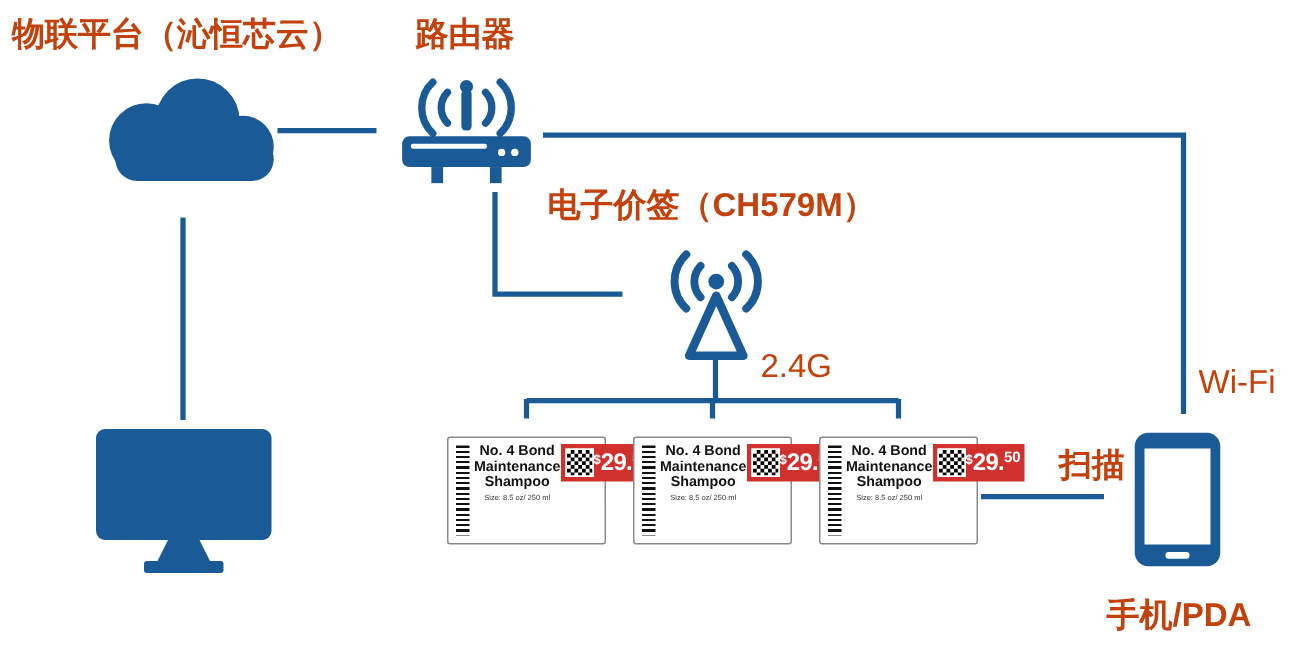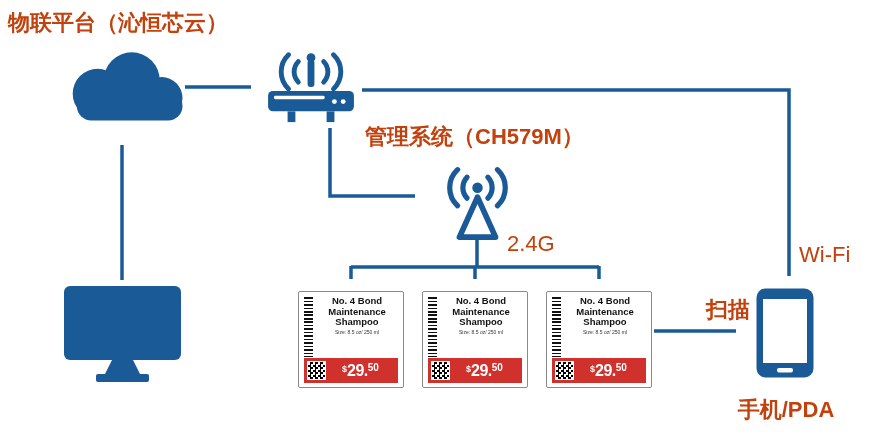--- a/index.html
+++ b/index.html
@@ -11,23 +11,23 @@
   .lbl-en { font-weight:500; }
   .lbl-center { text-align:center; }
 
   .icon { position:absolute; }
   .fill-p { fill:var(--primary,#1a5a96); }
   .stroke-p { stroke:var(--primary,#1a5a96); fill:none; }
   .arrows { position:absolute; left:0; top:0; pointer-events:none; }
   .arrows path { stroke:var(--primary,#1a5a96); stroke-width:3.5; fill:none; }
 
   
-  .tag { position:absolute; width:106px; height:97px; top:291px; background:#fff;
+  .tag { position:absolute; width:106px; height:72px; top:291px; background:#fff;
          border:1.5px solid #8a8a8a; border-radius:2px; padding:4px 5px;
-         display:flex; flex-direction:column; }
+         display:flex; flex-direction:row; }
   .tag-top { flex:1; display:flex; gap:3px; min-height:0; }
   .barcode { width:9px; margin:1px 0;
              background:repeating-linear-gradient(180deg,#111 0 1.5px,#fff 1.5px 3.5px); }
   .tag-body { flex:1; text-align:center; }
   .tag-line { font-size:9.5px; font-weight:700; line-height:1.12; color:#111; }
   .tag-sub { font-size:5px; color:#333; margin-top:1px; white-space:nowrap; }
   .tag-price { height:25px; background:var(--tag-red,#d0312d); display:flex; align-items:center; padding:2px 3px; }
   .qr { width:19px; height:19px; background-color:#fff; border:1px solid #fff;
         background-image:repeating-conic-gradient(#000 0% 25%, #fff 0% 50%); background-size:5px 5px; }
   .price-text { flex:1; text-align:center; color:#fff; font-weight:700; line-height:1; }
@@ -51,21 +51,22 @@
     <path d="M330 128 V196 H415" marker-end="url(#ah)"></path>
     <path d="M477 240 V267 M351 267 H599"></path>
     <path d="M351 266 V279" marker-end="url(#ah)"></path>
     <path d="M475 266 V279" marker-end="url(#ah)"></path>
     <path d="M599 266 V279" marker-end="url(#ah)"></path>
     <path d="M122 280 V145" marker-end="url(#ah)"></path>
     <path d="M654 331 H736" marker-end="url(#ah)"></path>
   </svg>
 
   <div class="lbl" style="left:8px; top:8px;">物联平台（沁恒芯云）</div>
-  <div class="lbl" style="left:365px; top:122px;">管理系统（CH579M）</div>
+  <div class="lbl" style="left:277px; top:8px;">路由器</div>
+  <div class="lbl" style="left:365px; top:122px;">电子价签（CH579M）</div>
   <div class="lbl lbl-en" style="left:507px; top:231px;">2.4G</div>
   <div class="lbl" style="left:706px; top:295px;">扫描</div>
   <div class="lbl lbl-en" style="left:799px; top:242px;">Wi-Fi</div>
   <div class="lbl lbl-center" style="left:727px; top:395px; width:118px;">手机/PDA</div>
 
   <svg class="icon" style="left:52px; top:46px;" width="145" height="85" viewBox="0 0 140 82">
     <circle cx="44" cy="46" r="24" class="fill-p"></circle>
     <circle cx="77" cy="33" r="27" class="fill-p"></circle>
     <circle cx="106" cy="50" r="20" class="fill-p"></circle>
     <rect x="24" y="44" width="102" height="28" rx="14" class="fill-p"></rect>

